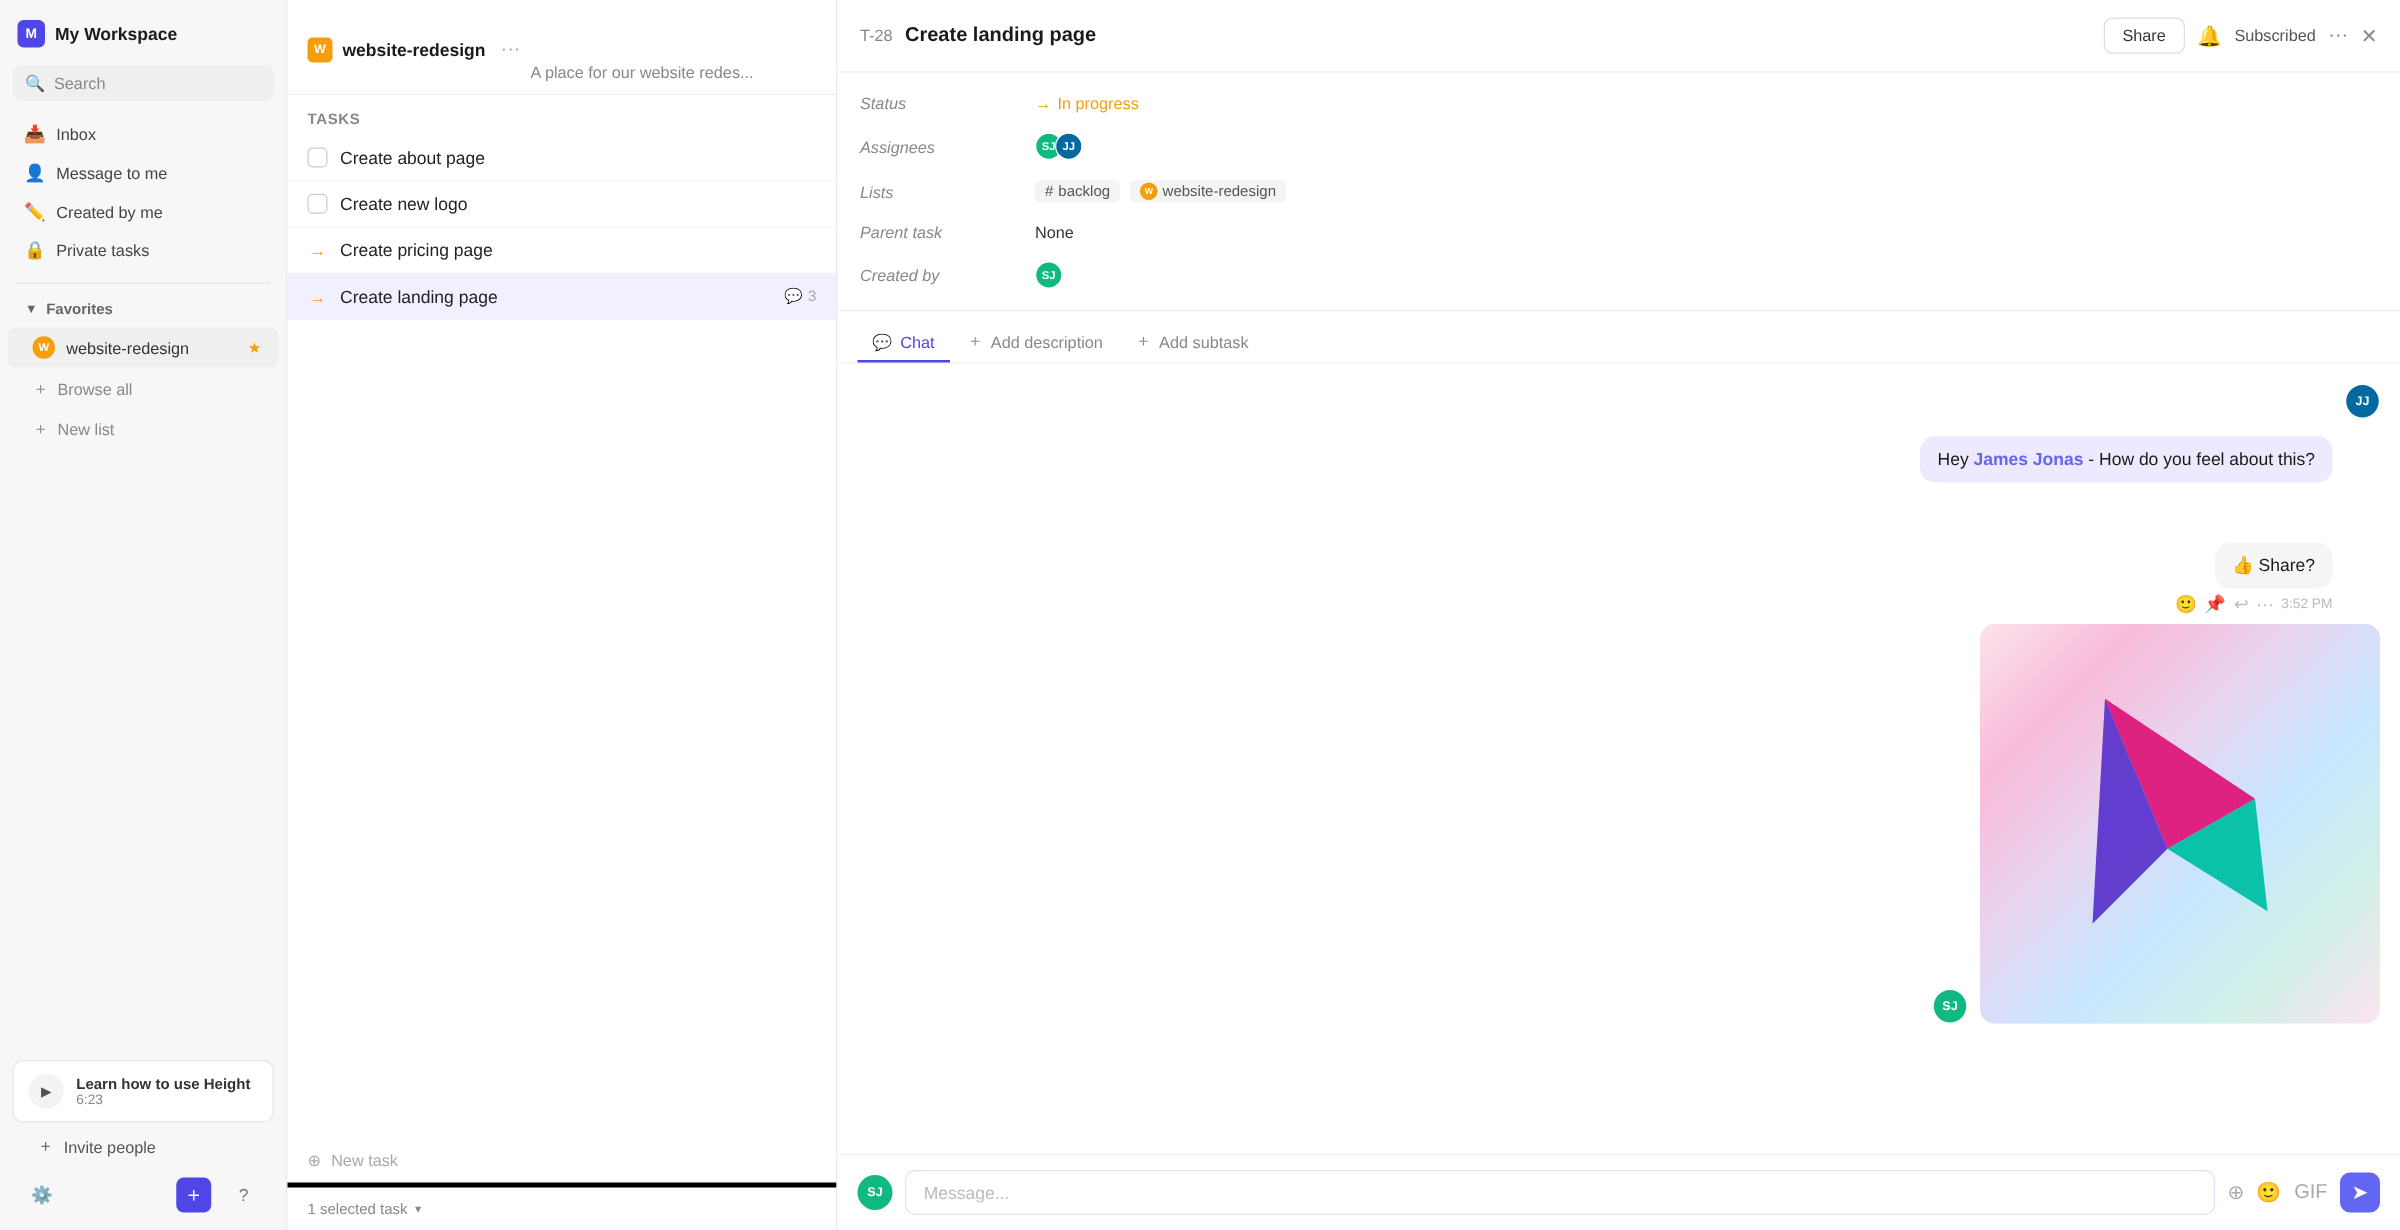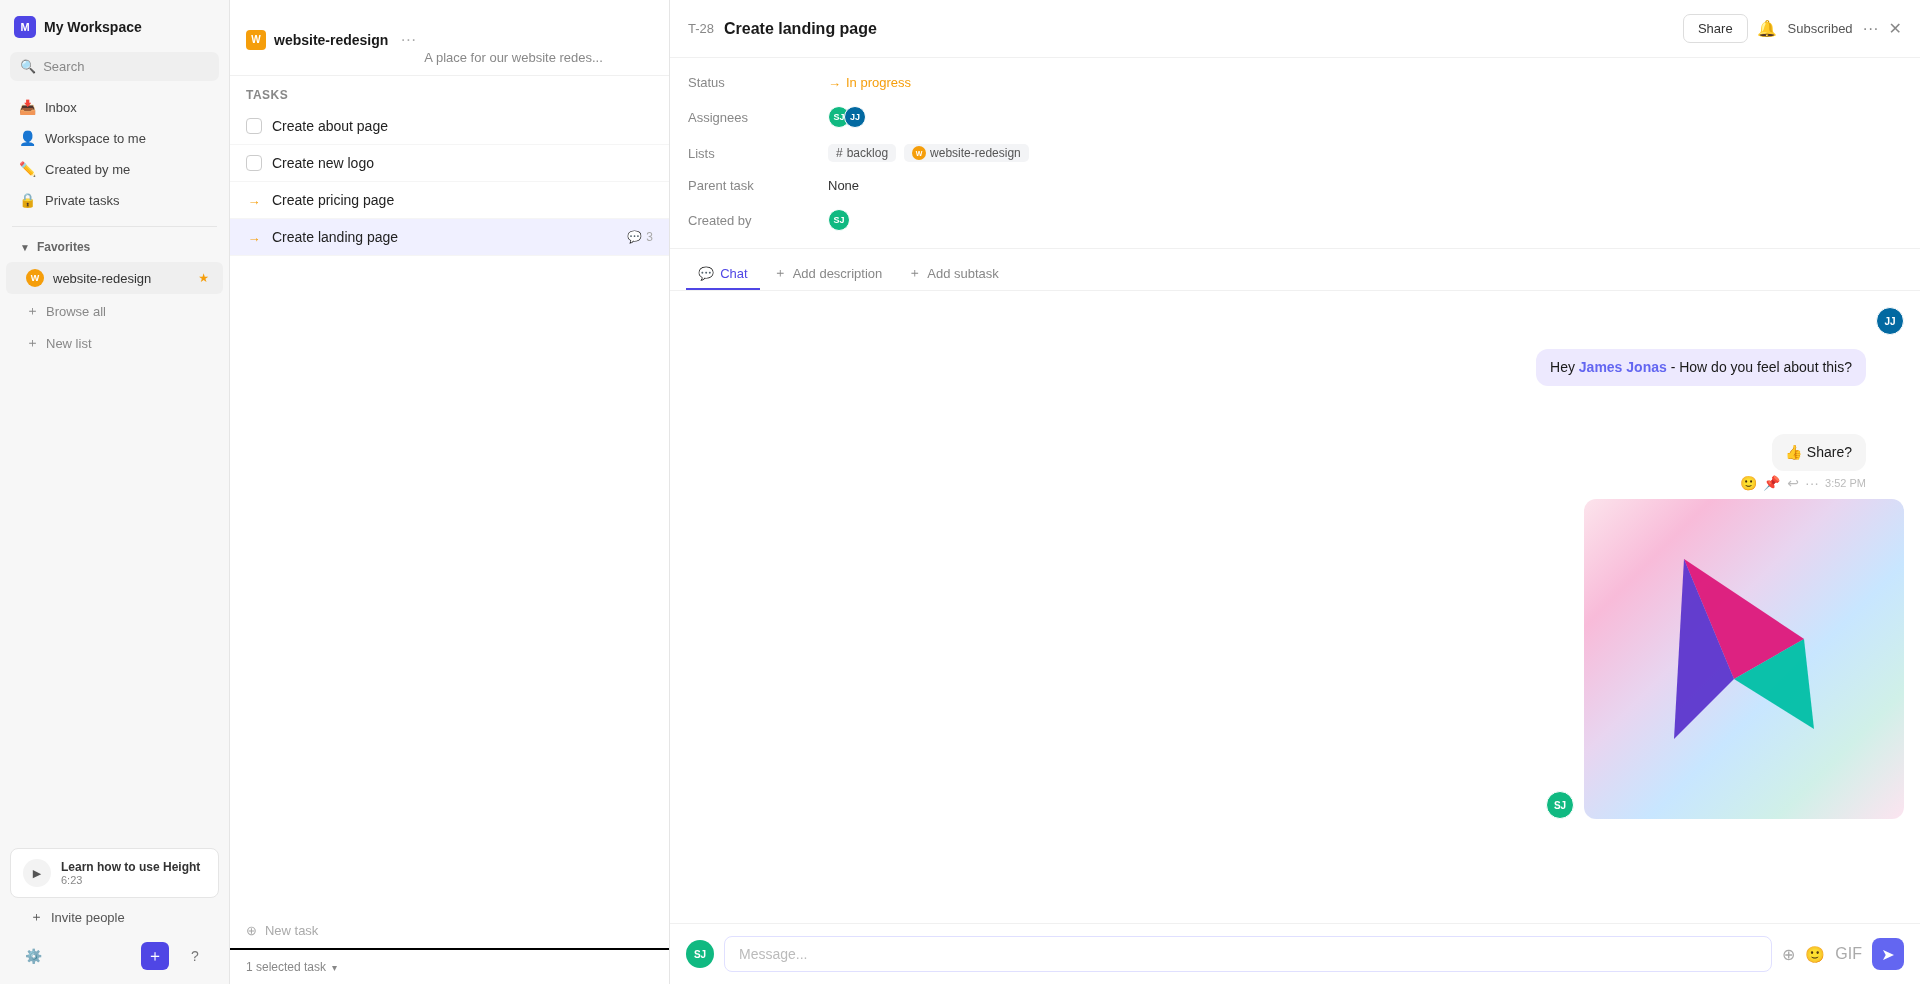--- a/index.html
+++ b/index.html
@@ -39,35 +39,35 @@
     .header-desc { font-size: 13px; color: #888; overflow: hidden; text-overflow: ellipsis; white-space: nowrap; max-width: 260px; margin-top: 36px; }
     .tasks-label { padding: 12px 16px 6px; font-size: 12px; font-weight: 600; color: #888; text-transform: uppercase; letter-spacing: 0.5px; }
     .task-list { flex: 1; overflow-y: auto; }
     .task-item { display: flex; align-items: center; gap: 10px; padding: 10px 16px; cursor: pointer; border-bottom: 1px solid #f5f5f5; }
     .task-item.active { background: #f0f0ff; }
     .task-checkbox { width: 16px; height: 16px; border: 1.5px solid #ccc; border-radius: 4px; flex-shrink: 0; }
     .task-status-icon { width: 16px; height: 16px; flex-shrink: 0; display: flex; align-items: center; justify-content: center; font-size: 13px; color: #f59e0b; }
     .task-name { font-size: 14px; color: #222; flex: 1; }
     .chat-badge { display: flex; align-items: center; gap: 4px; color: #aaa; font-size: 12px; }
     .new-task-btn { display: flex; align-items: center; gap: 8px; padding: 10px 16px; color: #aaa; font-size: 13px; cursor: pointer; }
-    .task-footer { padding: 10px 16px; border-top: 2px solid #000000; font-size: 12px; color: #888; display: flex; align-items: center; gap: 6px; }
+    .task-footer { padding: 10px 16px; border-top: 4px solid #000000; font-size: 12px; color: #888; display: flex; align-items: center; gap: 6px; }
     .task-footer .chevron-down { font-size: 10px; }
 
     
     .detail-panel { flex: 1; display: flex; flex-direction: column; background: #fff; overflow: hidden; }
     .detail-header { display: flex; align-items: center; padding: 14px 18px; border-bottom: 1px solid #f0f0f0; gap: 10px; }
     .task-id { font-size: 13px; color: #888; font-weight: 500; }
     .task-title { font-size: 16px; font-weight: 600; color: #1a1a1a; flex: 1; }
     .share-btn { padding: 6px 14px; background: #fff; border: 1px solid #ddd; border-radius: 7px; font-size: 13px; font-weight: 500; cursor: pointer; color: #333; }
     .bell-icon { color: #666; font-size: 16px; cursor: pointer; }
     .subscribed-text { font-size: 13px; color: #555; }
     .dots-icon { color: #888; font-size: 16px; cursor: pointer; }
     .close-icon { color: #888; font-size: 16px; cursor: pointer; }
     .detail-meta { padding: 14px 18px; display: grid; grid-template-columns: 140px 1fr; gap: 10px 0; border-bottom: 1px solid #f0f0f0; }
-    .meta-label { font-size: 13px; color: #888; display: flex; align-items: center; padding: 3px 0; }
+    .meta-label { font-size: 13px; color: #888; display: flex; align-items: center; padding: 3px 0; font-style: italic; }
     .meta-value { font-size: 13px; color: #333; display: flex; align-items: center; gap: 8px; padding: 3px 0; }
     .status-badge { display: flex; align-items: center; gap: 5px; color: #f59e0b; font-size: 13px; }
     .avatar-group { display: flex; gap: -4px; }
     .avatar { width: 22px; height: 22px; border-radius: 50%; display: flex; align-items: center; justify-content: center; font-size: 9px; font-weight: 700; color: white; border: 1.5px solid #fff; }
     .av-sj { background: #10b981; }
     .av-jj { background: #0369a1; }
     .list-tag { display: flex; align-items: center; gap: 4px; background: #f3f4f6; padding: 2px 8px; border-radius: 5px; font-size: 12px; color: #555; }
     .detail-tabs { display: flex; align-items: center; gap: 2px; padding: 8px 16px 0; border-bottom: 1px solid #f0f0f0; }
     .tab { padding: 7px 12px; font-size: 13px; color: #888; cursor: pointer; border-bottom: 2px solid transparent; margin-bottom: -1px; display: flex; align-items: center; gap: 6px; }
     .tab.active { color: #4f46e5; border-bottom-color: #4f46e5; font-weight: 500; }
@@ -109,21 +109,21 @@
     <span>Search</span>
   </div>
 
   <div class="sidebar-nav">
     <div class="sidebar-item">
       <span class="icon">📥</span>
       <span>Inbox</span>
     </div>
     <div class="sidebar-item">
       <span class="icon">👤</span>
-      <span>Workspace to me</span>
+      <span>Message to me</span>
     </div>
     <div class="sidebar-item">
       <span class="icon">✏️</span>
       <span>Created by me</span>
     </div>
     <div class="sidebar-item">
       <span class="icon">🔒</span>
       <span>Private tasks</span>
     </div>
   </div>

